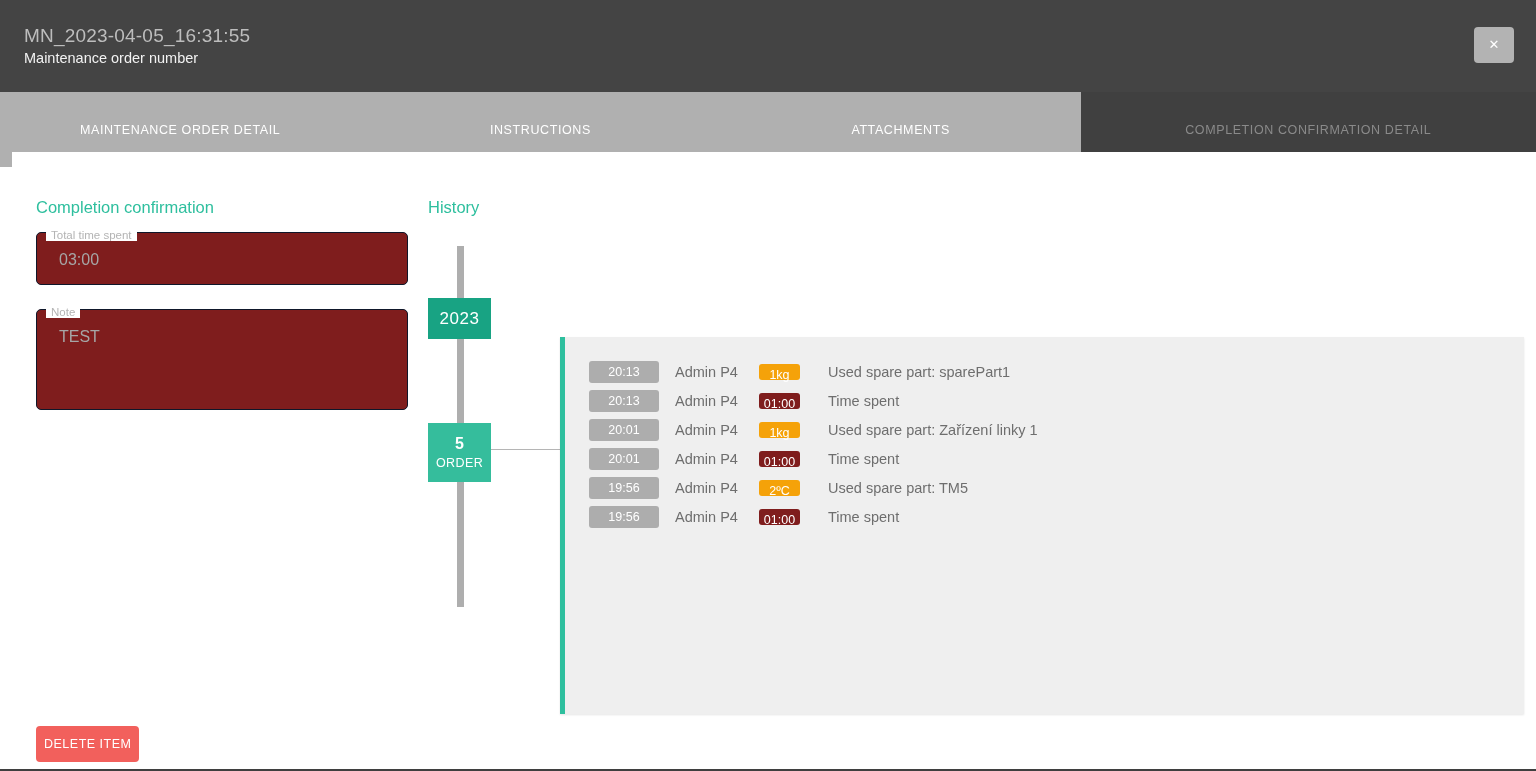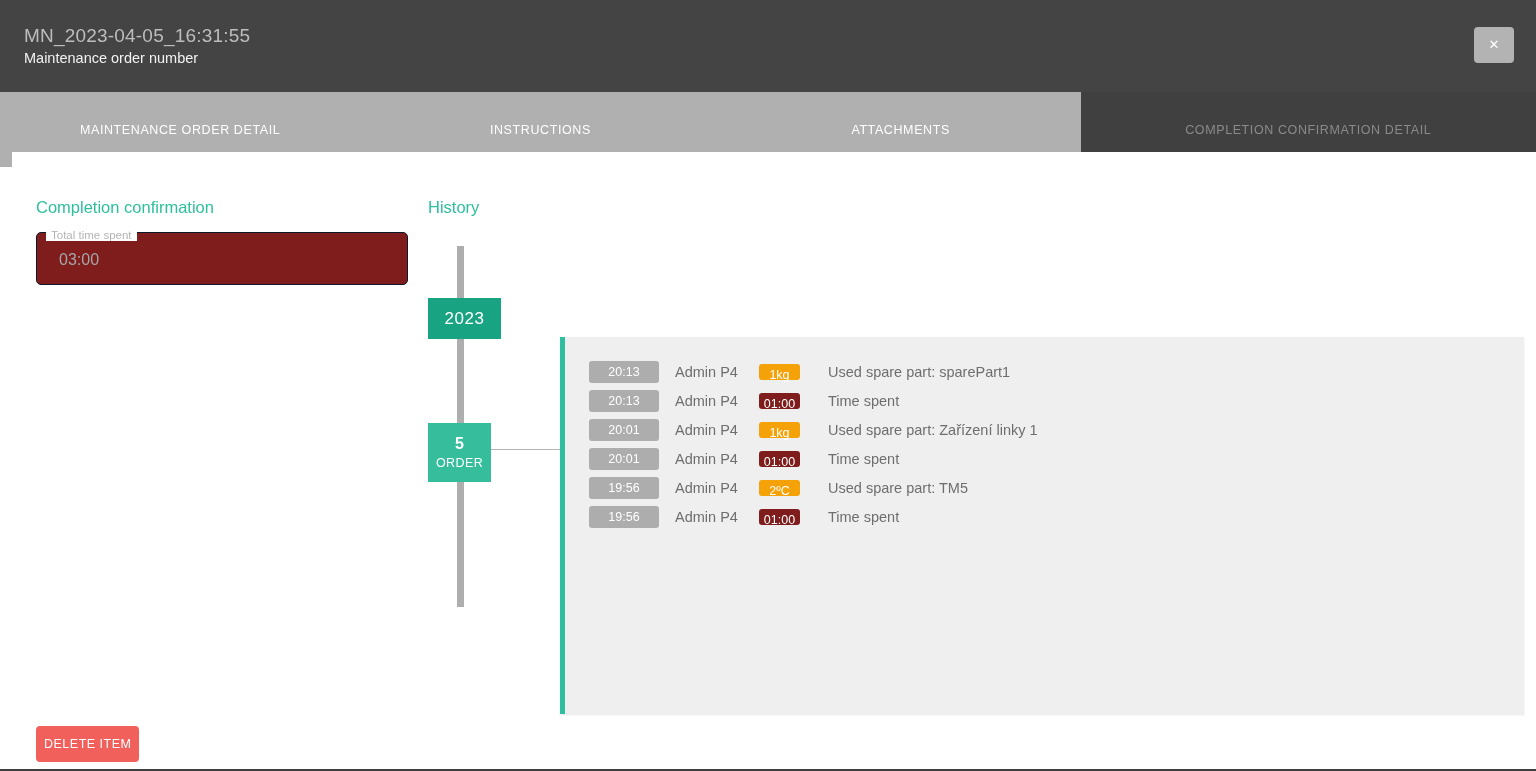--- a/index.html
+++ b/index.html
@@ -177,21 +177,21 @@
     color: #ffffff;
     text-align: center;
     display: flex;
     flex-direction: column;
     align-items: center;
     justify-content: center;
   }
   #node-year {
     left: 416px;
     top: 146px;
-    width: 73px;
+    width: 63px;
     height: 41px;
     background: #18a383;
   }
   #node-year .year-label {
     font-size: 17px;
     line-height: 20px;
     letter-spacing: 0.5px;
   }
   #node-date {
     left: 416px;
@@ -339,20 +339,26 @@
 
     <div class="section-heading" id="heading-history">History</div>
 
     <div class="field" id="field-total-time">
       <div class="legend-wrap">
         <span class="label-text">Total time spent</span>
       </div>
       <div class="value">03:00</div>
     </div>
 
+    <div class="field" id="field-note">
+      <div class="legend-wrap">
+        <span class="label-text">Note</span>
+      </div>
+      <div class="value">TEST</div>
+    </div>
 
     <div class="timeline-line"></div>
 
     <div class="timeline-node" id="node-year">
       <span class="year-label">2023</span>
     </div>
 
     <div class="timeline-node" id="node-date">
       <span class="day-label">5</span>
       <span class="month-label">ORDER</span>

